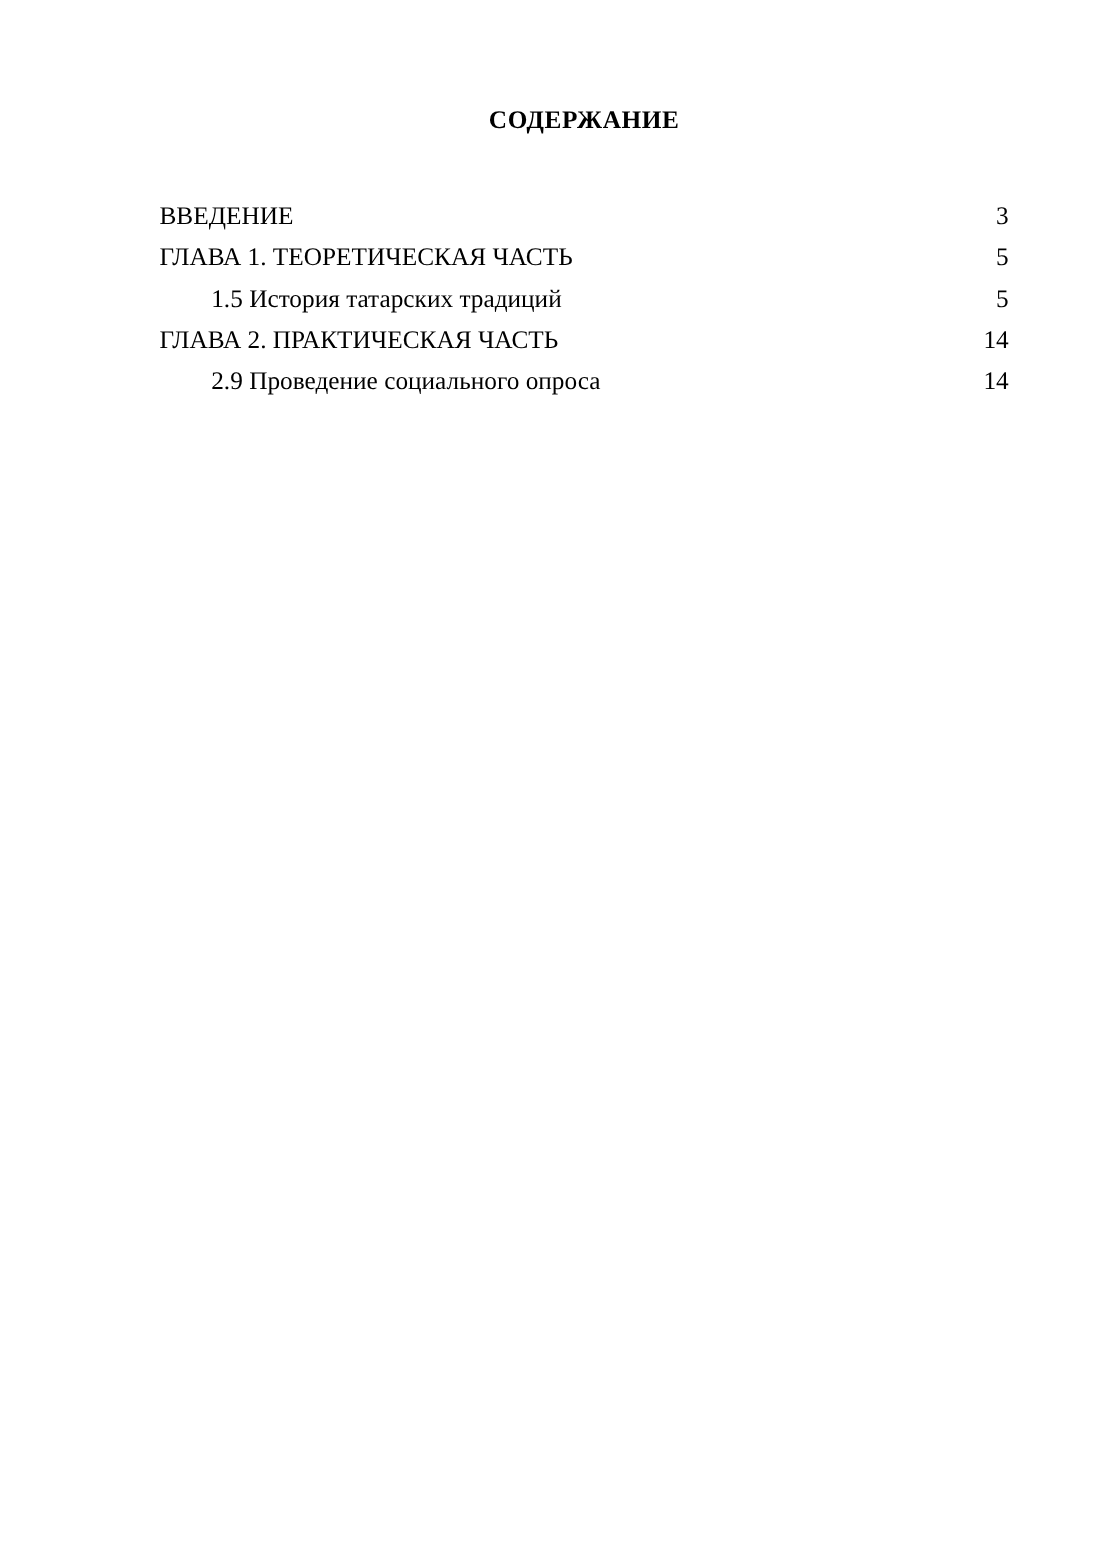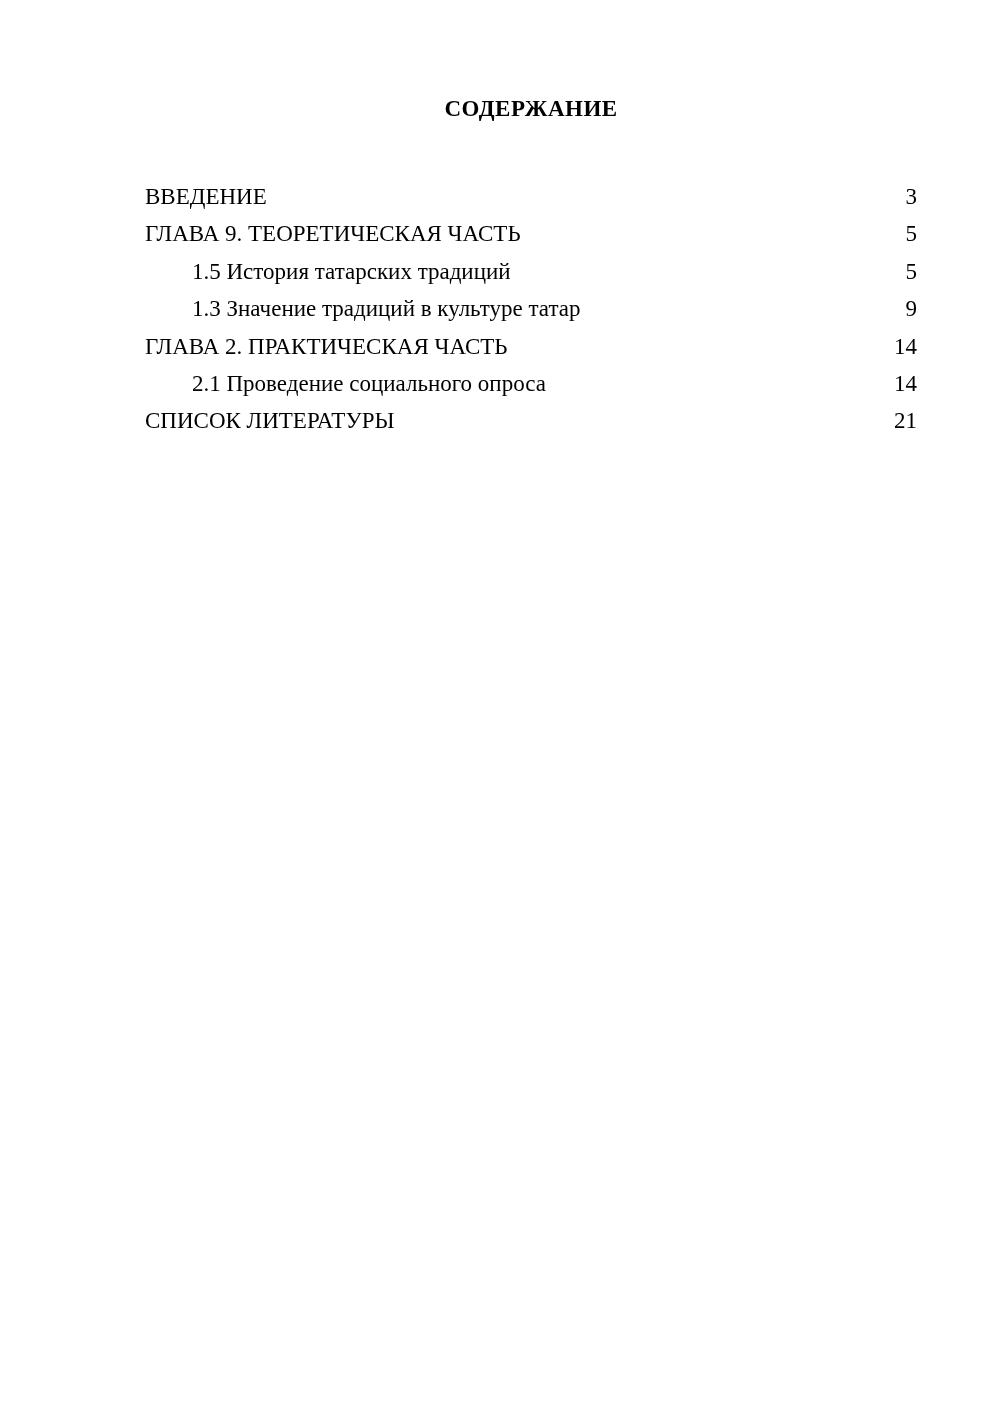--- a/index.html
+++ b/index.html
@@ -73,51 +73,43 @@
 
     <div class="doc-title">СОДЕРЖАНИЕ</div>
 
     <div class="toc" id="toc-list">
   <div class="toc-row">
     <span class="toc-label">ВВЕДЕНИЕ</span>
     <span class="toc-page">3</span>
   </div>
 
   <div class="toc-row">
-    <span class="toc-label">ГЛАВА 9. ТЕОРЕТИЧЕСКАЯ ЧАСТЬ</span>
+    <span class="toc-label">ГЛАВА 1. ТЕОРЕТИЧЕСКАЯ ЧАСТЬ</span>
     <span class="toc-page">5</span>
   </div>
 
   <div class="toc-row indent">
     <span class="toc-label">1.5 История татарских традиций</span>
     <span class="toc-page">5</span>
   </div>
 
 
-  <div class="toc-row indent">
-    <span class="toc-label">1.3 Значение традиций в культуре татар</span>
-    <span class="toc-page">9</span>
-  </div>
 
 
   <div class="toc-row">
     <span class="toc-label">ГЛАВА 2. ПРАКТИЧЕСКАЯ ЧАСТЬ</span>
     <span class="toc-page">14</span>
   </div>
 
   <div class="toc-row indent">
-    <span class="toc-label">2.1 Проведение социального опроса</span>
+    <span class="toc-label">2.9 Проведение социального опроса</span>
     <span class="toc-page">14</span>
   </div>
 
 
 
-  <div class="toc-row">
-    <span class="toc-label">СПИСОК ЛИТЕРАТУРЫ</span>
-    <span class="toc-page">21</span>
-  </div>
 </div>
 
   </div>
 
   <div class="page-footer">2</div>
 
 </div>
 
 </body></html>

